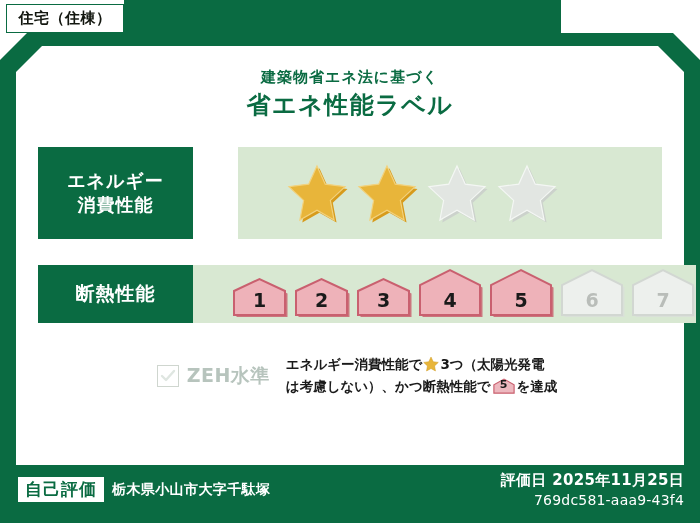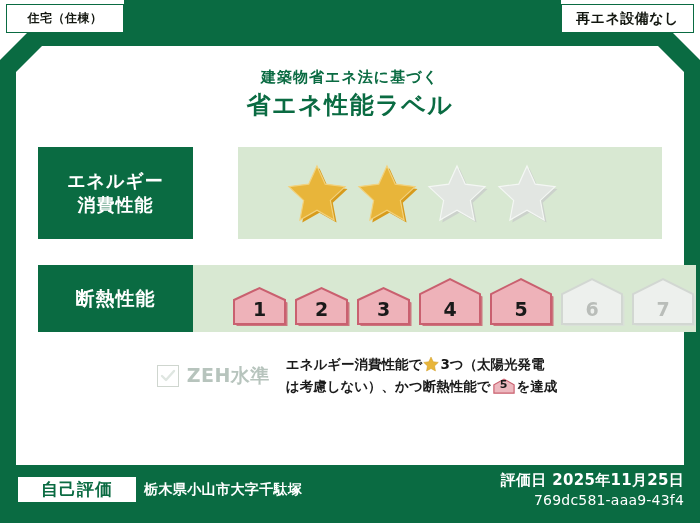--- a/index.html
+++ b/index.html
@@ -37,21 +37,21 @@
     width:139px; height:33px;
     background:#ffffff;
   }
 
   
   .tag {
     position:absolute;
     background:#ffffff;
     border:1.5px solid #0a6b42;
     color:#12160f;
-    font-size:12px;
+    font-size:15px;
     font-weight:700;
     letter-spacing:0.5px;
     display:flex; align-items:center; justify-content:center;
     z-index:6;
   }
   .tag-type {
     left:6px; top:4px;
     width:118px; height:29px;
   }
   .tag-renew {
@@ -123,21 +123,21 @@
 
   
   .row {
     position:absolute;
     left:22px;
     width:624px;
     display:flex;
     align-items:stretch;
   }
   .row-energy { top:101px; height:92px;gap:45px; }
-  .row-insul  { top:219px; height:67px; }
+  .row-insul  { top:219px; height:58px; }
 
   .row-head {
     width:155px;
     background:#0a6b42;
     color:#ffffff;
     display:flex;
     flex-direction:column;
     align-items:center;
     justify-content:center;
     font-weight:700;
@@ -233,21 +233,21 @@
   .footer-left {
     position:absolute;
     left:18px; top:12px;
     display:flex; align-items:center; gap:8px;
   }
   .self-badge {
     background:#ffffff;
     color:#0a6b42;
     font-size:17px;
     font-weight:700;
-    padding:2px 23px;
+    padding:2px 7px;
     letter-spacing:1px;
     line-height:1.25;
   }
   .addr {
     font-size:14px;
     font-weight:700;
     letter-spacing:0.4px;
   }
   .footer-right {
     position:absolute;
@@ -272,21 +272,20 @@
 
 <div id="label-root">
 
   <div class="green-frame"></div>
   <div class="notch-tl"></div>
   <div class="notch-tr"></div>
   <div class="cut-tl"></div>
   <div class="cut-tr"></div>
 
   <div class="tag tag-type">住宅（住棟）</div>
-  <div class="tag tag-renew">再エネ設備なし</div>
 
   <div class="panel">
     <div class="panel-cut-tl"></div>
     <div class="panel-cut-tr"></div>
 
     <div class="title-sub">建築物省エネ法に基づく</div>
     <div class="title-main">省エネ性能ラベル</div>
 
     <div class="row row-energy">
       <div class="row-head">

